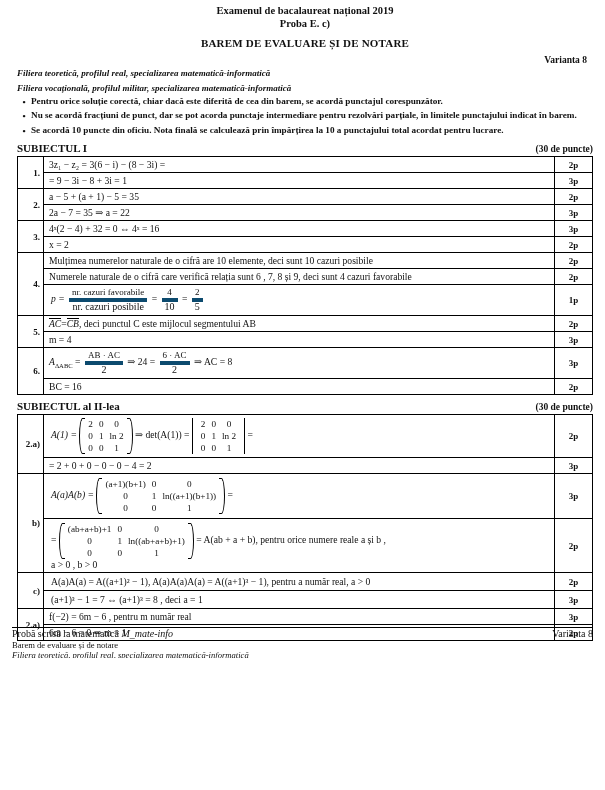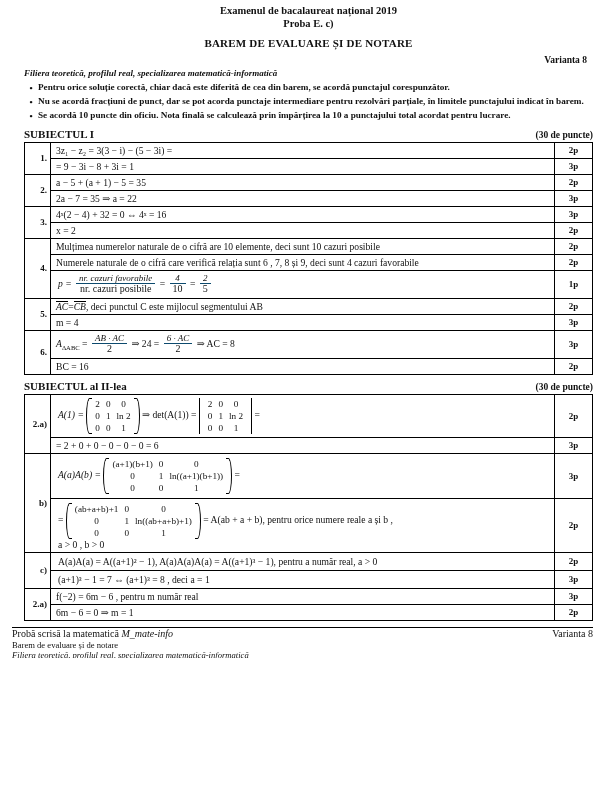--- a/index.html
+++ b/index.html
@@ -4,21 +4,21 @@
 <style>
   * { box-sizing: border-box; }
   html, body { margin:0; padding:0; }
   body {
     width: 605px; height: 790px;
     background: #ffffff;
     font-family: "Liberation Serif", "DejaVu Serif", serif;
     color: #111;
     overflow: hidden;
   }
-  .page { width:605px; height:658px; padding: 4px 12px 0 24px; position: relative; }
+  .page { width:605px; height:658px; padding: 4px 12px 0 17px; position: relative; }
 
   
   .hdr { text-align:center; font-weight:bold; font-size:10.5px; line-height:13px; }
   .hdr .l1 { font-size:10.5px; }
   .hdr .l2 { font-size:10.5px; }
   .hdr .l3 { font-size:10.5px; }
   .sub-it { font-style: italic; font-weight:bold; font-size:9px; }
   .barem { text-align:center; font-weight:bold; font-size:11px; letter-spacing:.2px; margin-top:7px;}
   .varianta { text-align:right; font-weight:bold; font-size:9.5px; margin-top:6px; padding-right:6px;}
 
@@ -38,21 +38,21 @@
   table.grid td { border:1px solid #000; vertical-align: middle; padding:1px 3px; }
   td.numc { width:26px; text-align:right; font-weight:bold; font-size:9px; padding-right:3px; vertical-align:top; padding-top:2px;}
   td.body { font-size:9.6px; }
   td.pts { width:38px; text-align:center; font-weight:bold; font-size:9px; }
 
   .line { padding:1px 0 1px 2px; white-space:nowrap; }
 
   
   i.m { font-style: italic; }
   .frac { display:inline-block; vertical-align:middle; text-align:center; margin:0 2px; line-height:1.05;}
-  .frac .top { display:block; border-bottom:1px solid #0c4a6e; padding:0 3px; font-size:9px;font-style:italic;}
+  .frac .top { display:block; border-bottom:4px solid #0c4a6e; padding:0 3px; font-size:9px;}
   .frac .bot { display:block; padding:0 3px; font-size:10px;}
   sub { font-size:6.6px; vertical-align: sub; }
   .ovl { border-top:1px solid #000; padding-top:0px; display:inline-block; line-height:1.0;}
 
   
   .mtx { display:inline-flex; align-items:center; vertical-align:middle; }
   .mtx .lb, .mtx .rb { width:6px; align-self:stretch; }
   .mtx .lb { border-left:1px solid #000; border-top:1px solid #000; border-bottom:1px solid #000;
              border-radius:60% 0 0 60% / 50% 0 0 50%; }
   .mtx .rb { border-right:1px solid #000; border-top:1px solid #000; border-bottom:1px solid #000;
@@ -74,20 +74,21 @@
 <div class="page">
 
   <div class="hdr">
     <div class="l1">Examenul de bacalaureat național 2019</div>
     <div class="l2">Proba E. c)</div>
   </div>
   <div class="barem">BAREM DE EVALUARE ȘI DE NOTARE</div>
   <div class="varianta">Varianta 8</div>
 
   <div class="filiera">Filiera teoretică, profilul real, specializarea matematică-informatică</div>
+  <div class="filiera">Filiera vocațională, profilul militar, specializarea matematică-informatică</div>
 
   <div class="bullets">
     <div class="bl">
       <span class="dot">•</span>
       <span class="btxt">Pentru orice soluție corectă, chiar dacă este diferită de cea din barem, se acordă punctajul corespunzător.</span>
     </div>
     <div class="bl">
       <span class="dot">•</span>
       <span class="btxt">Nu se acordă fracțiuni de punct, dar se pot acorda punctaje intermediare pentru rezolvări parțiale, în limitele punctajului indicat în barem.</span>
     </div>
@@ -101,21 +102,21 @@
     <span>SUBIECTUL I</span>
     <span class="pts">(30 de puncte)</span>
   </div>
 
   <table class="grid">
 
     <tbody>
         <tr>
       <td class="numc" rowspan="2">1.</td>
       <td class="body">
-        <div class="line">3z₁ − z₂ = 3(3 − i) − (5 − 3i) =</div>
+        <div class="line">3z₁ − z₂ = 3(6 − i) − (8 − 3i) =</div>
       </td>
       <td class="pts">2p</td>
     </tr>
     <tr>
       <td class="body">
         <div class="line">= 9 − 3i − 8 + 3i = 1</div>
       </td>
       <td class="pts">3p</td>
     </tr>
 
@@ -286,21 +287,21 @@
                 </table>
             <span class="rb"></span>
           </span>
           <span>=</span>
         </div>
       </td>
       <td class="pts">2p</td>
     </tr>
     <tr>
       <td class="body">
-        <div class="line">= 2 + 0 + 0 − 0 − 0 − 0 = 6</div>
+        <div class="line">= 2 + 0 + 0 − 0 − 0 − 4 = 2</div>
       </td>
       <td class="pts">3p</td>
     </tr>
 
     <tr>
       <td class="numc" rowspan="2">b)</td>
       <td class="body">
         <div class="line" style="padding:3px 0 3px 4px">
           <i class="m">A(a)A(b) =</i>
           <span class="mtx">

